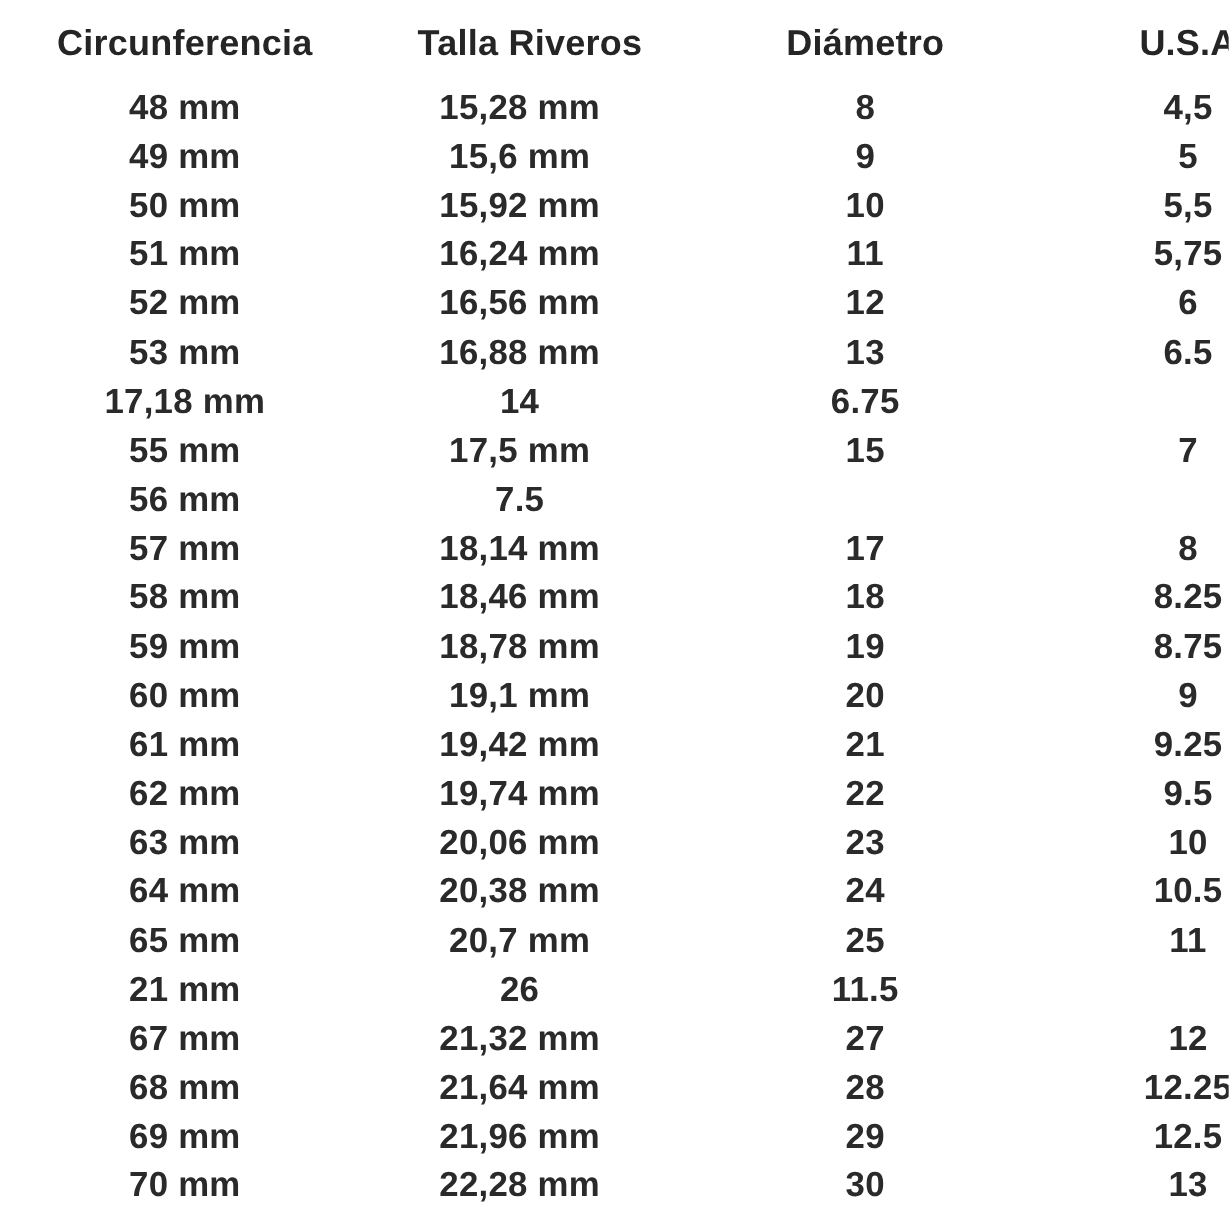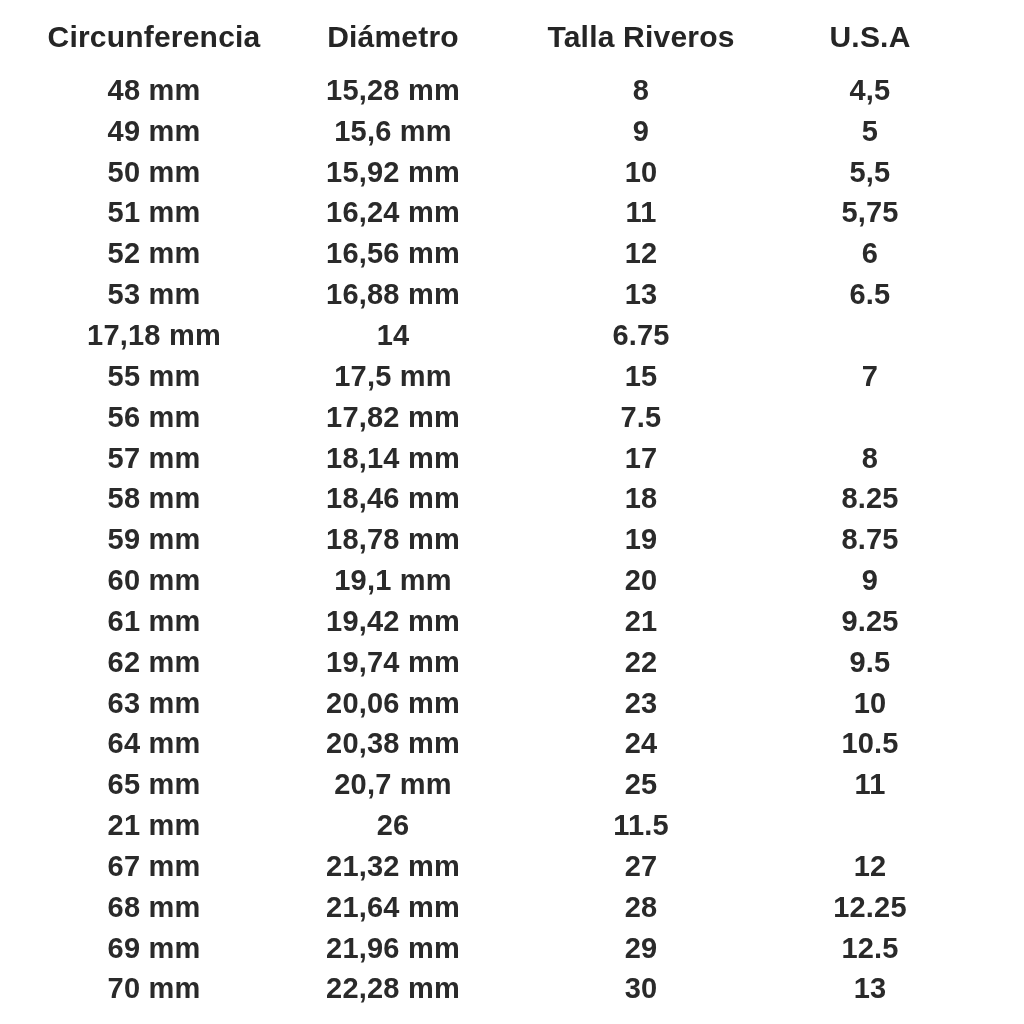--- a/index.html
+++ b/index.html
@@ -17,20 +17,21 @@
     overflow: hidden;
   }
   .table {
     width: 1024px;
   }
   .row {
     display: grid;
     grid-template-columns: 308px 170px 326px 132px;
     align-items: center;
     height: 40.85px;
+    gap: 40px;
   }
   .row.header {
     height: 50px;
     align-items: start;
   }
   .cell {
     text-align: center;
     font-weight: 700;
     font-size: 29px;
     color: #2a2a2a;
@@ -42,22 +43,22 @@
     color: #252525;
   }
 </style>
 </head>
 <body>
 
 <div class="page">
   <div class="table">
     <div class="row header">
       <div class="cell">Circunferencia</div>
+      <div class="cell">Talla Riveros</div>
       <div class="cell">Diámetro</div>
-      <div class="cell">Talla Riveros</div>
       <div class="cell">U.S.A</div>
     </div>
     <div id="tbody">
   <div class="row">
     <div class="cell">48 mm</div>
     <div class="cell">15,28 mm</div>
     <div class="cell">8</div>
     <div class="cell">4,5</div>
   </div>
 
@@ -104,21 +105,20 @@
 
   <div class="row">
     <div class="cell">55 mm</div>
     <div class="cell">17,5 mm</div>
     <div class="cell">15</div>
     <div class="cell">7</div>
   </div>
 
   <div class="row">
     <div class="cell">56 mm</div>
-    <div class="cell">17,82 mm</div>
     <div class="cell">7.5</div>
   </div>
 
   <div class="row">
     <div class="cell">57 mm</div>
     <div class="cell">18,14 mm</div>
     <div class="cell">17</div>
     <div class="cell">8</div>
   </div>
 

